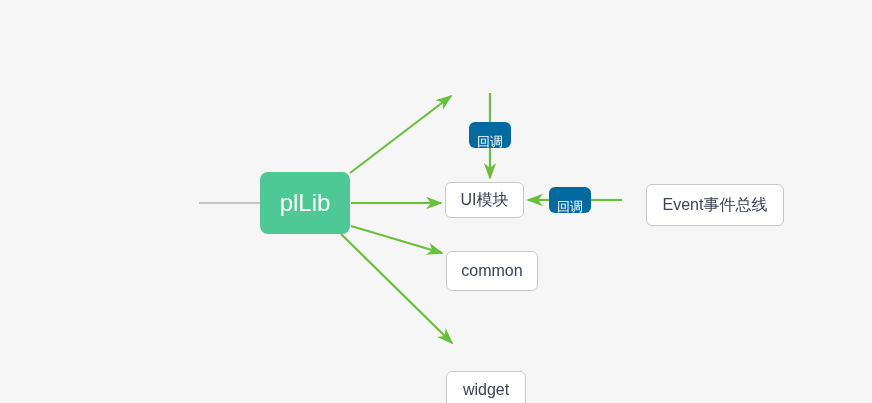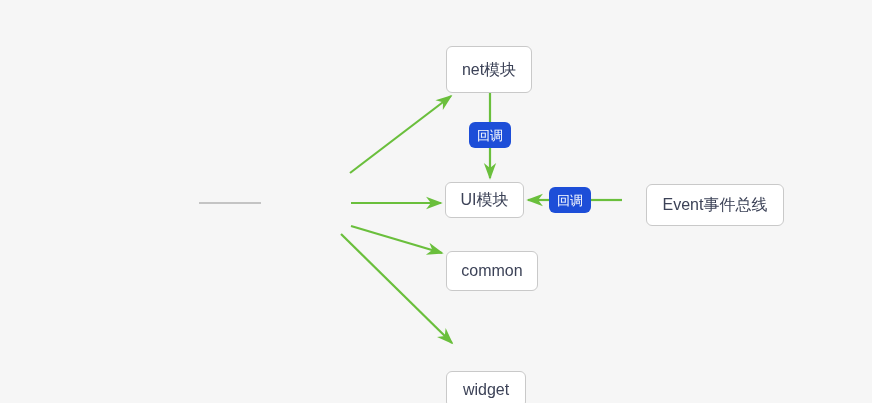--- a/index.html
+++ b/index.html
@@ -44,23 +44,23 @@
     background: #4ec894;
     border: none;
     border-radius: 8px;
     color: #ffffff;
     font-size: 24px;
   }
   .edge-label {
     position: absolute;
     box-sizing: border-box;
     display: flex;
-    align-items: center;
+    align-items: flex-end;
     justify-content: center;
-    background: #1d4ed8;
+    background: #0369a1;
     border-radius: 6px;
     color: #ffffff;
     font-size: 13px;
     line-height: 1;
     white-space: nowrap;
   }
 </style>
 </head>
 <body>
 
@@ -86,24 +86,24 @@
     <line x1="490" y1="93" x2="490" y2="122" stroke="#6abf3c" stroke-width="2.2"></line>
 
     <line x1="490" y1="148" x2="490" y2="178" stroke="#6abf3c" stroke-width="2.2" marker-end="url(#arrowhead)"></line>
 
     <line x1="622" y1="200" x2="591" y2="200" stroke="#6abf3c" stroke-width="2.2"></line>
 
     <line x1="549" y1="200" x2="528" y2="200" stroke="#6abf3c" stroke-width="2.2" marker-end="url(#arrowhead)"></line>
   </svg>
 
 
+  <div class="node root" style="left:260px; top:172px; width:90px; height:62px;">
+    <span>plLib</span>
+  </div>
 
-  <div class="node" style="left:446px; top:46px; width:86px; height:47px;">
-    <span>net模块</span>
-  </div>
 
   <div class="node" style="left:445px; top:182px; width:79px; height:36px;">
     <span>UI模块</span>
   </div>
 
   <div class="node" style="left:446px; top:251px; width:92px; height:40px;">
     <span>common</span>
   </div>
 
   <div class="node" style="left:446px; top:346px; width:80px; height:37px;margin-top:25px;">

